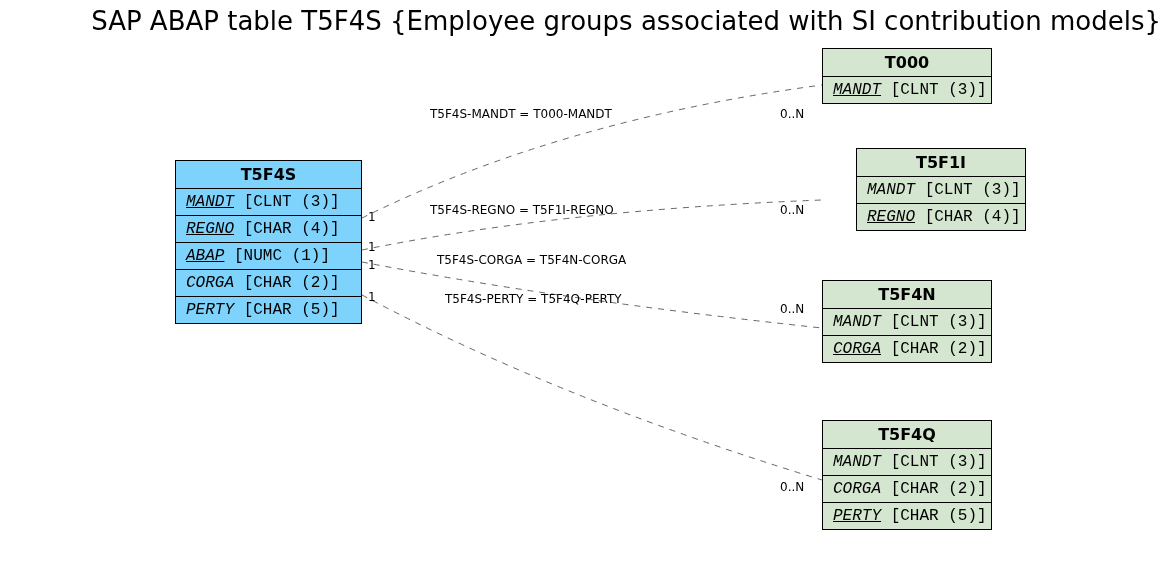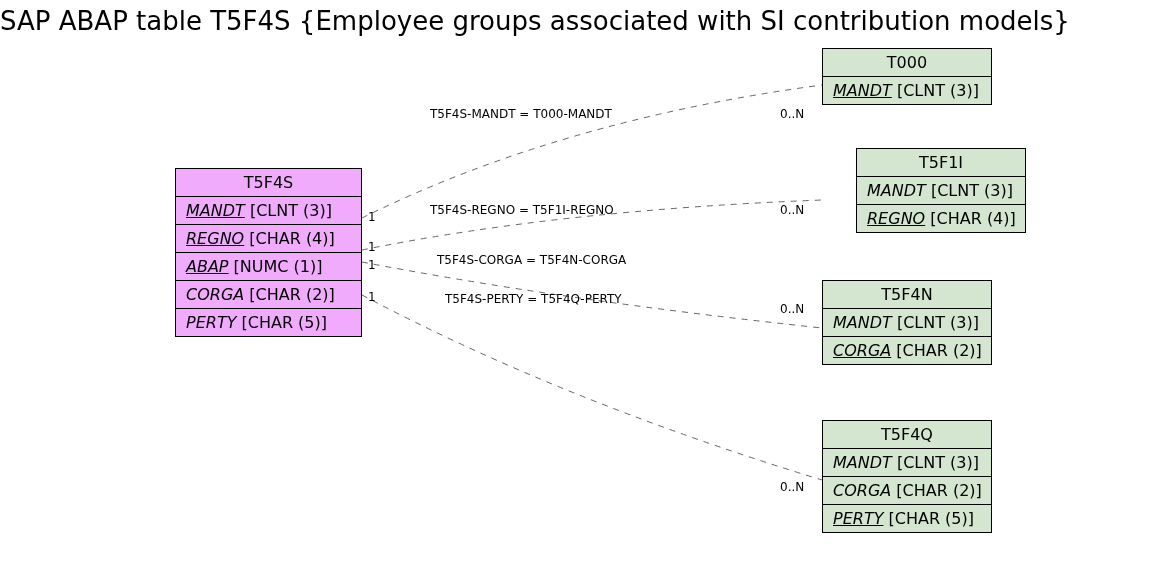--- a/index.html
+++ b/index.html
@@ -9,44 +9,45 @@
     height: 583px;
     font-family: "DejaVu Sans", "Verdana", sans-serif;
     background: #fff;
     position: relative;
   }
   .title {
     position: absolute;
     top: 6px;
     left: 0;
     width: 1161px;
-    text-align: left;
+    text-align: right;
     font-size: 26px;
     color: #000;
   }
   .table-box {
     position: absolute;
     border: 1px solid #000;
     font-size: 16px;
   }
   .table-box .hdr {
-    font-weight: normal;
+    font-weight: bold;
     text-align: center;
     padding: 4px 10px;
     border-bottom: 1px solid #000;
   }
   .table-box .row {
     padding: 4px 10px;
     border-bottom: 1px solid #000;
     white-space: nowrap;
+    font-family: Liberation Mono, monospace;
   }
   .table-box .row:last-child { border-bottom: none; }
   .key { text-decoration: underline; font-style: italic; }
   .fk  { font-style: italic; }
-  .orange { background: #f0abfc; margin-top: 8px; }
+  .orange { background: #7dd3fc; }
   .green  { background: #d4e6cf; }
   svg.wires {
     position: absolute;
     top: 0; left: 0;
     width: 1161px; height: 583px;
     pointer-events: none;
   }
   .rel-label, .card {
     position: absolute;
     font-size: 12px;

